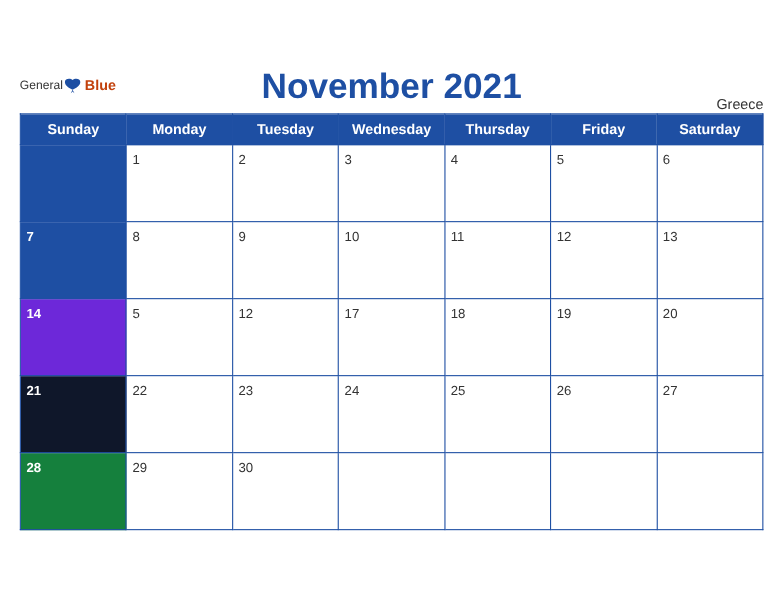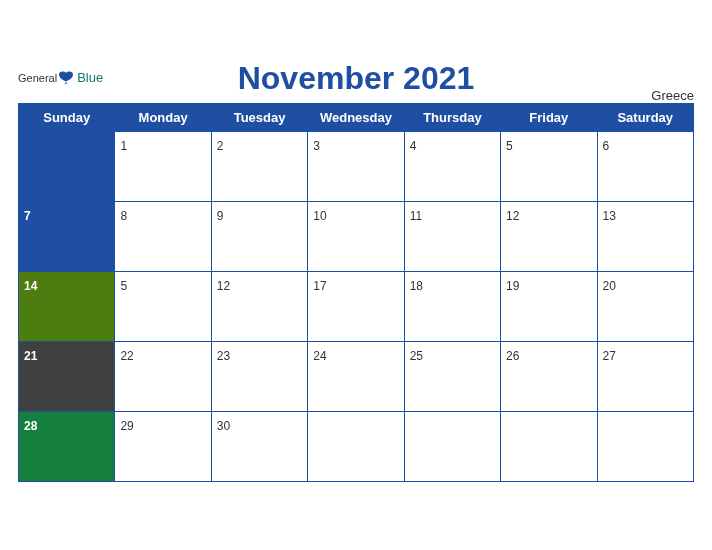--- a/index.html
+++ b/index.html
@@ -32,22 +32,22 @@
       align-items: center;
       line-height: 1.1;
     }
     .logo-general {
       font-size: 11px;
       color: #333;
       font-weight: normal;
     }
     .logo-blue {
       font-size: 13px;
-      color: #0f766e;
-      font-weight: normal;
+      color: #c2410c;
+      font-weight: bold;
       display: flex;
       align-items: center;
       gap: 2px;
     }
     .logo-bird {
       display: inline-block;
       width: 18px;
       height: 14px;
     }
     .calendar-title {
@@ -136,30 +136,30 @@
         <tr class="week-row">
           <td style="background-color: rgb(30, 79, 163);"><span class="day-number" style="color: rgb(255, 255, 255); font-weight: bold;">7</span></td>
           <td><span class="day-number">8</span></td>
           <td><span class="day-number">9</span></td>
           <td><span class="day-number">10</span></td>
           <td><span class="day-number">11</span></td>
           <td><span class="day-number">12</span></td>
           <td><span class="day-number">13</span></td>
         </tr>
         <tr class="week-row">
-          <td style="background-color: #4d7c0f;"><span class="day-number" style="color: rgb(255, 255, 255); font-weight: bold;">14</span></td>
+          <td style="background-color: #6d28d9;"><span class="day-number" style="color: rgb(255, 255, 255); font-weight: bold;">14</span></td>
           <td><span class="day-number">5</span></td>
           <td><span class="day-number">12</span></td>
           <td><span class="day-number">17</span></td>
           <td><span class="day-number">18</span></td>
           <td><span class="day-number">19</span></td>
           <td><span class="day-number">20</span></td>
         </tr>
         <tr class="week-row">
-          <td style="background-color: #404040;"><span class="day-number" style="color: rgb(255, 255, 255); font-weight: bold;">21</span></td>
+          <td style="background-color: #0f172a;"><span class="day-number" style="color: rgb(255, 255, 255); font-weight: bold;">21</span></td>
           <td><span class="day-number">22</span></td>
           <td><span class="day-number">23</span></td>
           <td><span class="day-number">24</span></td>
           <td><span class="day-number">25</span></td>
           <td><span class="day-number">26</span></td>
           <td><span class="day-number">27</span></td>
         </tr>
         <tr class="week-row">
           <td style="background-color: #15803d;"><span class="day-number" style="color: rgb(255, 255, 255); font-weight: bold;">28</span></td>
           <td><span class="day-number">29</span></td>

